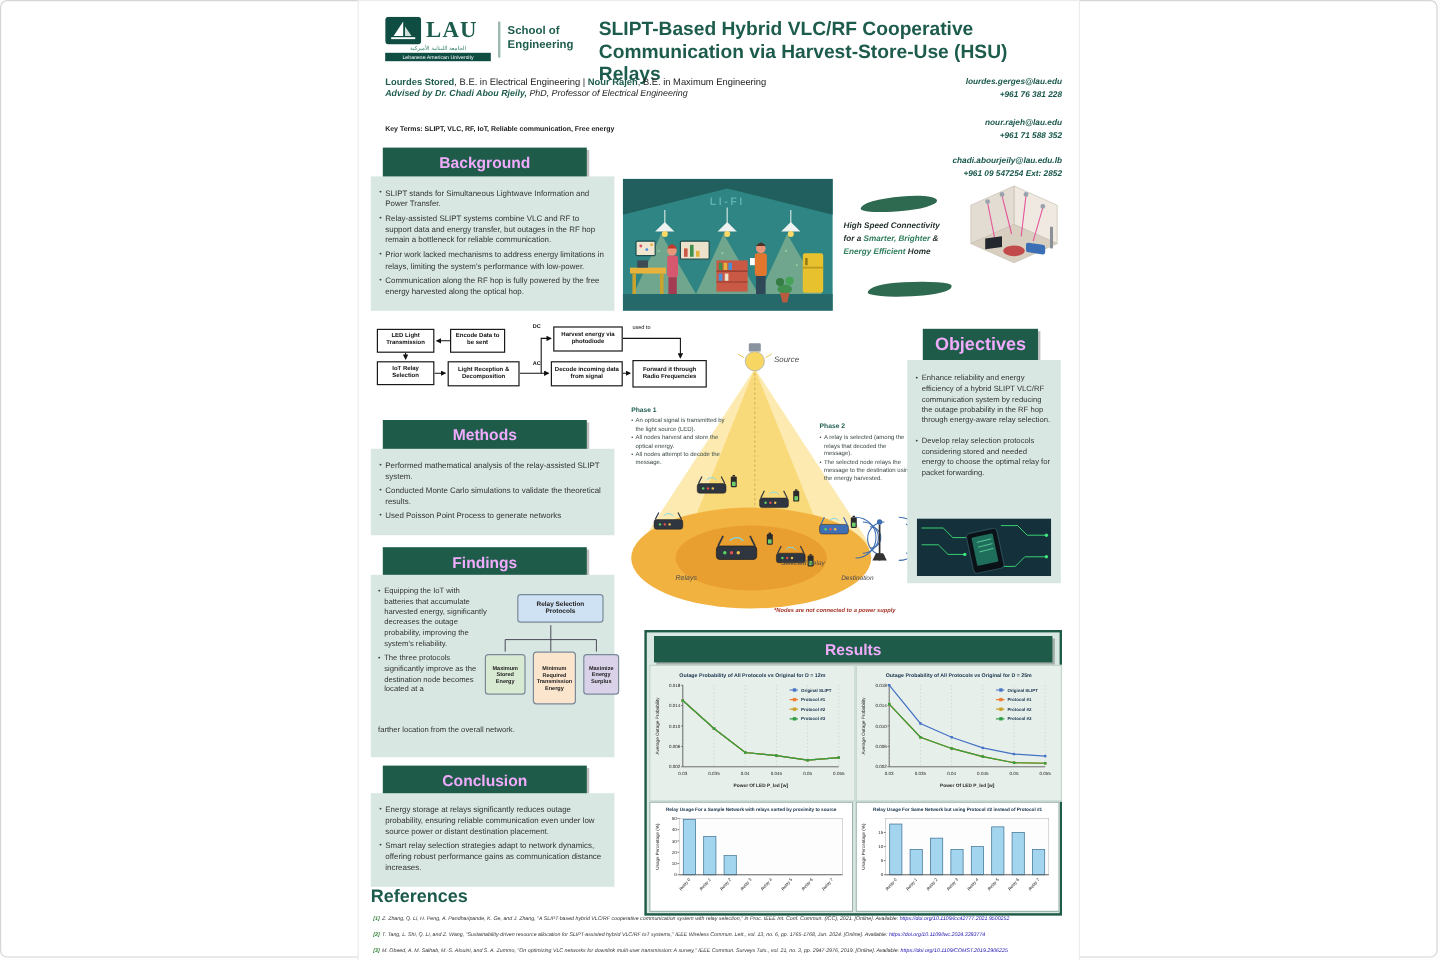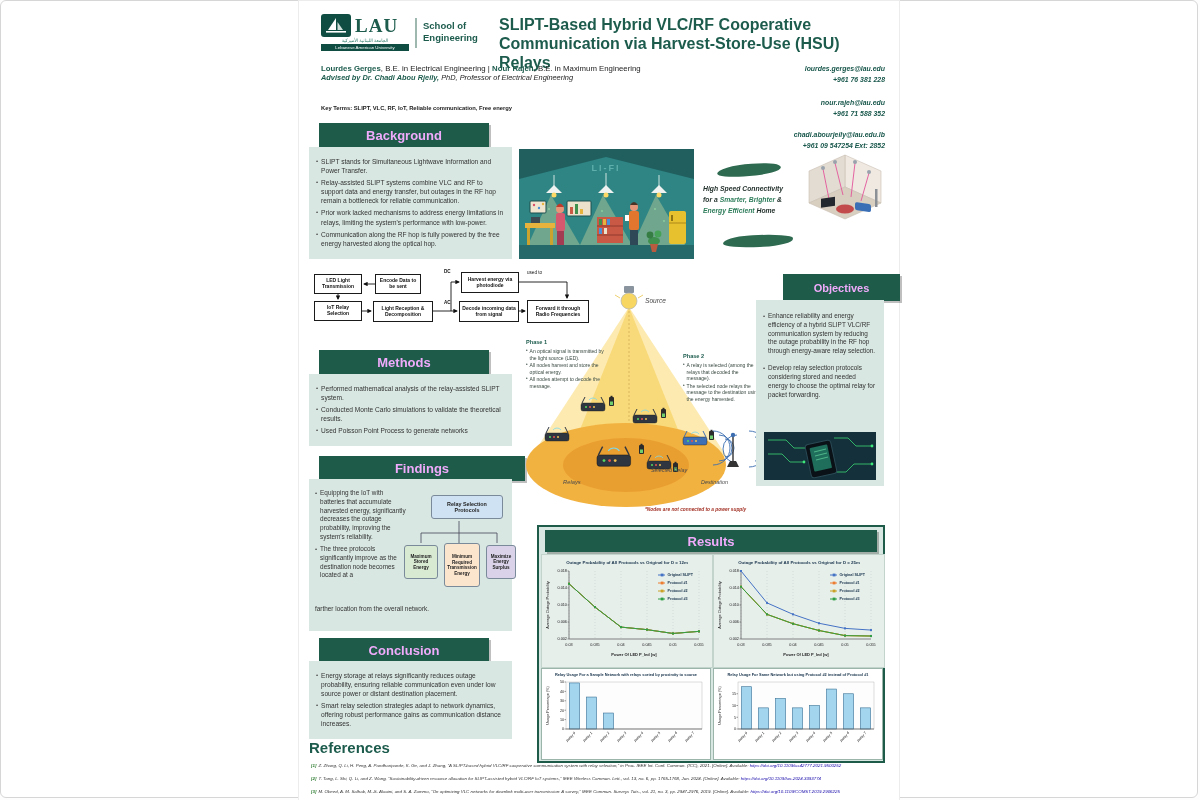--- a/index.html
+++ b/index.html
@@ -51,21 +51,21 @@
   <div class="abs green" style="left:124px;top:19px;font-size:9.5px;font-weight:bold;line-height:1.25;">
     <div>School of</div>
     <div>Engineering</div>
   </div>
   <div class="abs green" style="left:200px;top:15px;width:390px;font-size:16px;font-weight:bold;line-height:1.18;">
     <div>SLIPT-Based Hybrid VLC/RF Cooperative</div>
     <div>Communication via Harvest-Store-Use (HSU) Relays</div>
   </div>
 
   <div class="abs" style="left:22px;top:63px;width:420px;font-size:7.8px;color:#222;">
-    <span class="green" style="font-weight:bold;">Lourdes Gerges</span><span>, B.E. in Electrical Engineering | </span><span class="green" style="font-weight:bold;">Nour Rajeh</span><span>, B.E. in Maximum Engineering</span>
+    <span class="green" style="font-weight:bold;">Lourdes Stored</span><span>, B.E. in Electrical Engineering | </span><span class="green" style="font-weight:bold;">Nour Rajeh</span><span>, B.E. in Maximum Engineering</span>
   </div>
   <div class="abs" style="left:22px;top:72px;width:420px;font-size:7.4px;font-style:italic;color:#222;">
     <span class="green" style="font-weight:bold;">Advised by Dr. Chadi Abou Rjeily,</span><span> PhD, Professor of Electrical Engineering</span>
   </div>
   <div class="abs" style="left:22px;top:104px;font-size:5.8px;font-weight:bold;color:#1a1a1a;">Key Terms: SLIPT, VLC, RF, IoT, Reliable communication, Free energy</div>
 
   <div class="contact" style="top:62px;">
     <a class="contact-email" style="color:#17564a;text-decoration:none;" href="#">lourdes.gerges@lau.edu</a><br>
     <span>+961 76 381 228</span>
   </div>
@@ -220,21 +220,21 @@
 
   <div class="secbar" style="left:20px;top:349px;width:170px;height:25px;">Methods</div>
   <div class="panel" style="left:10px;top:373px;width:203px;height:72px;">
     <div class="bullets" style="padding-top:10px;">
       <div class="bullet">Performed mathematical analysis of the relay-assisted SLIPT system.</div>
       <div class="bullet">Conducted Monte Carlo simulations to validate the theoretical results.</div>
       <div class="bullet">Used Poisson Point Process to generate networks</div>
     </div>
   </div>
 
-  <div class="secbar" style="left:20px;top:455px;width:206px;height:25px;">Findings</div>
+  <div class="secbar" style="left:20px;top:455px;width:170px;height:25px;">Findings</div>
   <div class="panel" style="left:10px;top:478px;width:203px;height:152px;">
     <div class="abs" style="left:6px;top:10px;width:94px;">
       <div class="bullet" style="font-size:6.4px;">Equipping the IoT with batteries that accumulate harvested energy, significantly decreases the outage probability, improving the system's reliability.</div>
       <div class="bullet" style="font-size:6.4px;">The three protocols significantly improve as the destination node becomes located at a</div>
     </div>
     <div class="abs" style="left:6px;top:126px;width:195px;font-size:6.4px;color:#333;">farther location from the overall network.</div>
     <svg class="abs" style="left:100px;top:14px;" width="100" height="110" viewBox="0 0 100 110">
       <g stroke="#445" stroke-width="0.8" fill="none">
         <line x1="50" y1="28" x2="50" y2="40"></line>
         <line x1="12" y1="40" x2="88" y2="40"></line>
@@ -328,21 +328,21 @@
   <div class="phase" style="left:384px;top:352px;width:78px;">
     <div class="ptitle">Phase 2</div>
     <div class="pb">A relay is selected (among the relays that decoded the message).</div>
     <div class="pb">The selected node relays the message to the destination using the energy harvested.</div>
   </div>
   <div class="scenelbl" style="left:264px;top:478px;">Relays</div>
   <div class="scenelbl" style="left:352px;top:466px;width:40px;font-size:5.4px;">Selected Relay</div>
   <div class="scenelbl" style="left:402px;top:478px;font-size:5.4px;">Destination</div>
   <div class="abs" style="left:346px;top:506px;font-size:4.8px;font-weight:bold;font-style:italic;color:#a33226;">*Nodes are not connected to a power supply</div>
 
-  <div class="secbar" style="left:484px;top:273px;width:117px;height:27px;font-size:11px;">Objectives</div>
+  <div class="secbar" style="left:470px;top:273px;width:96px;height:27px;font-size:15px;">Objectives</div>
   <div class="panel" style="left:457px;top:299px;width:128px;height:186px;">
     <div class="bullets" style="padding-top:12px;">
       <div class="bullet" style="font-size:6.4px;margin-bottom:8px;">Enhance reliability and energy efficiency of a hybrid SLIPT VLC/RF communication system by reducing the outage probability in the RF hop through energy-aware relay selection.</div>
       <div class="bullet" style="font-size:6.4px;">Develop relay selection protocols considering stored and needed energy to choose the optimal relay for packet forwarding.</div>
     </div>
     <svg class="abs" style="left:8px;top:132px;" width="112" height="48" viewBox="0 0 112 48">
       <rect width="112" height="48" fill="#14303a"></rect>
       <g stroke="#3fe87a" stroke-width="0.8" fill="none" opacity="0.9">
         <polyline points="4,8 22,8 30,16 46,16"></polyline>
             <polyline points="4,22 18,22 26,30 40,30"></polyline>

